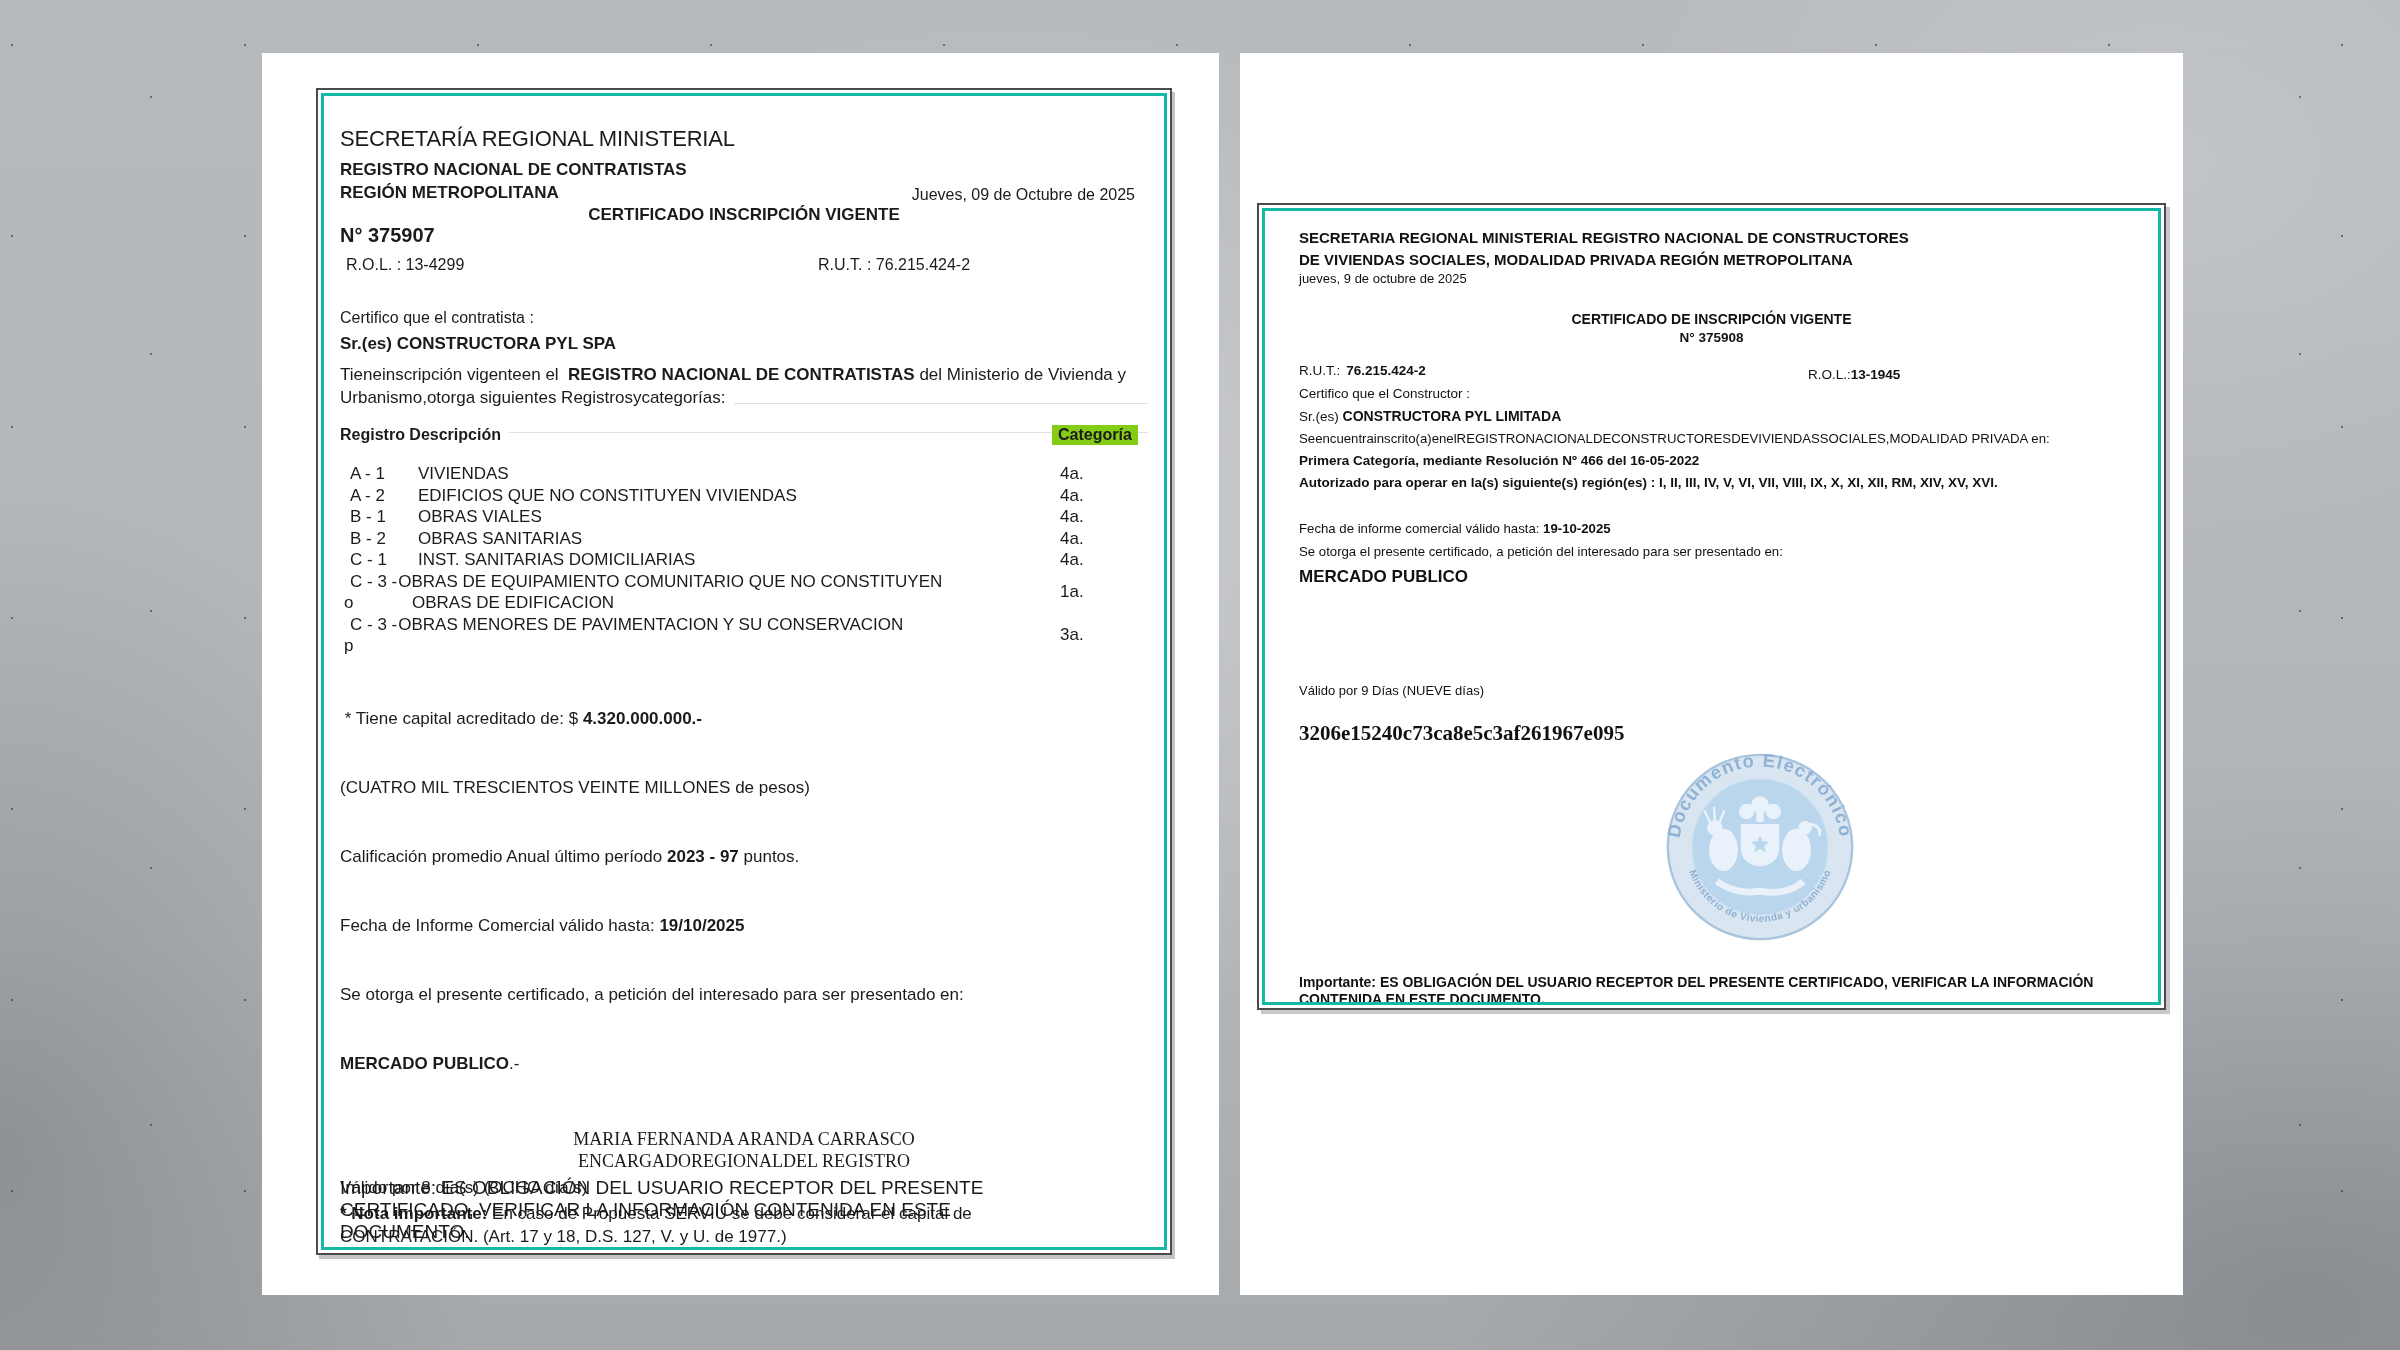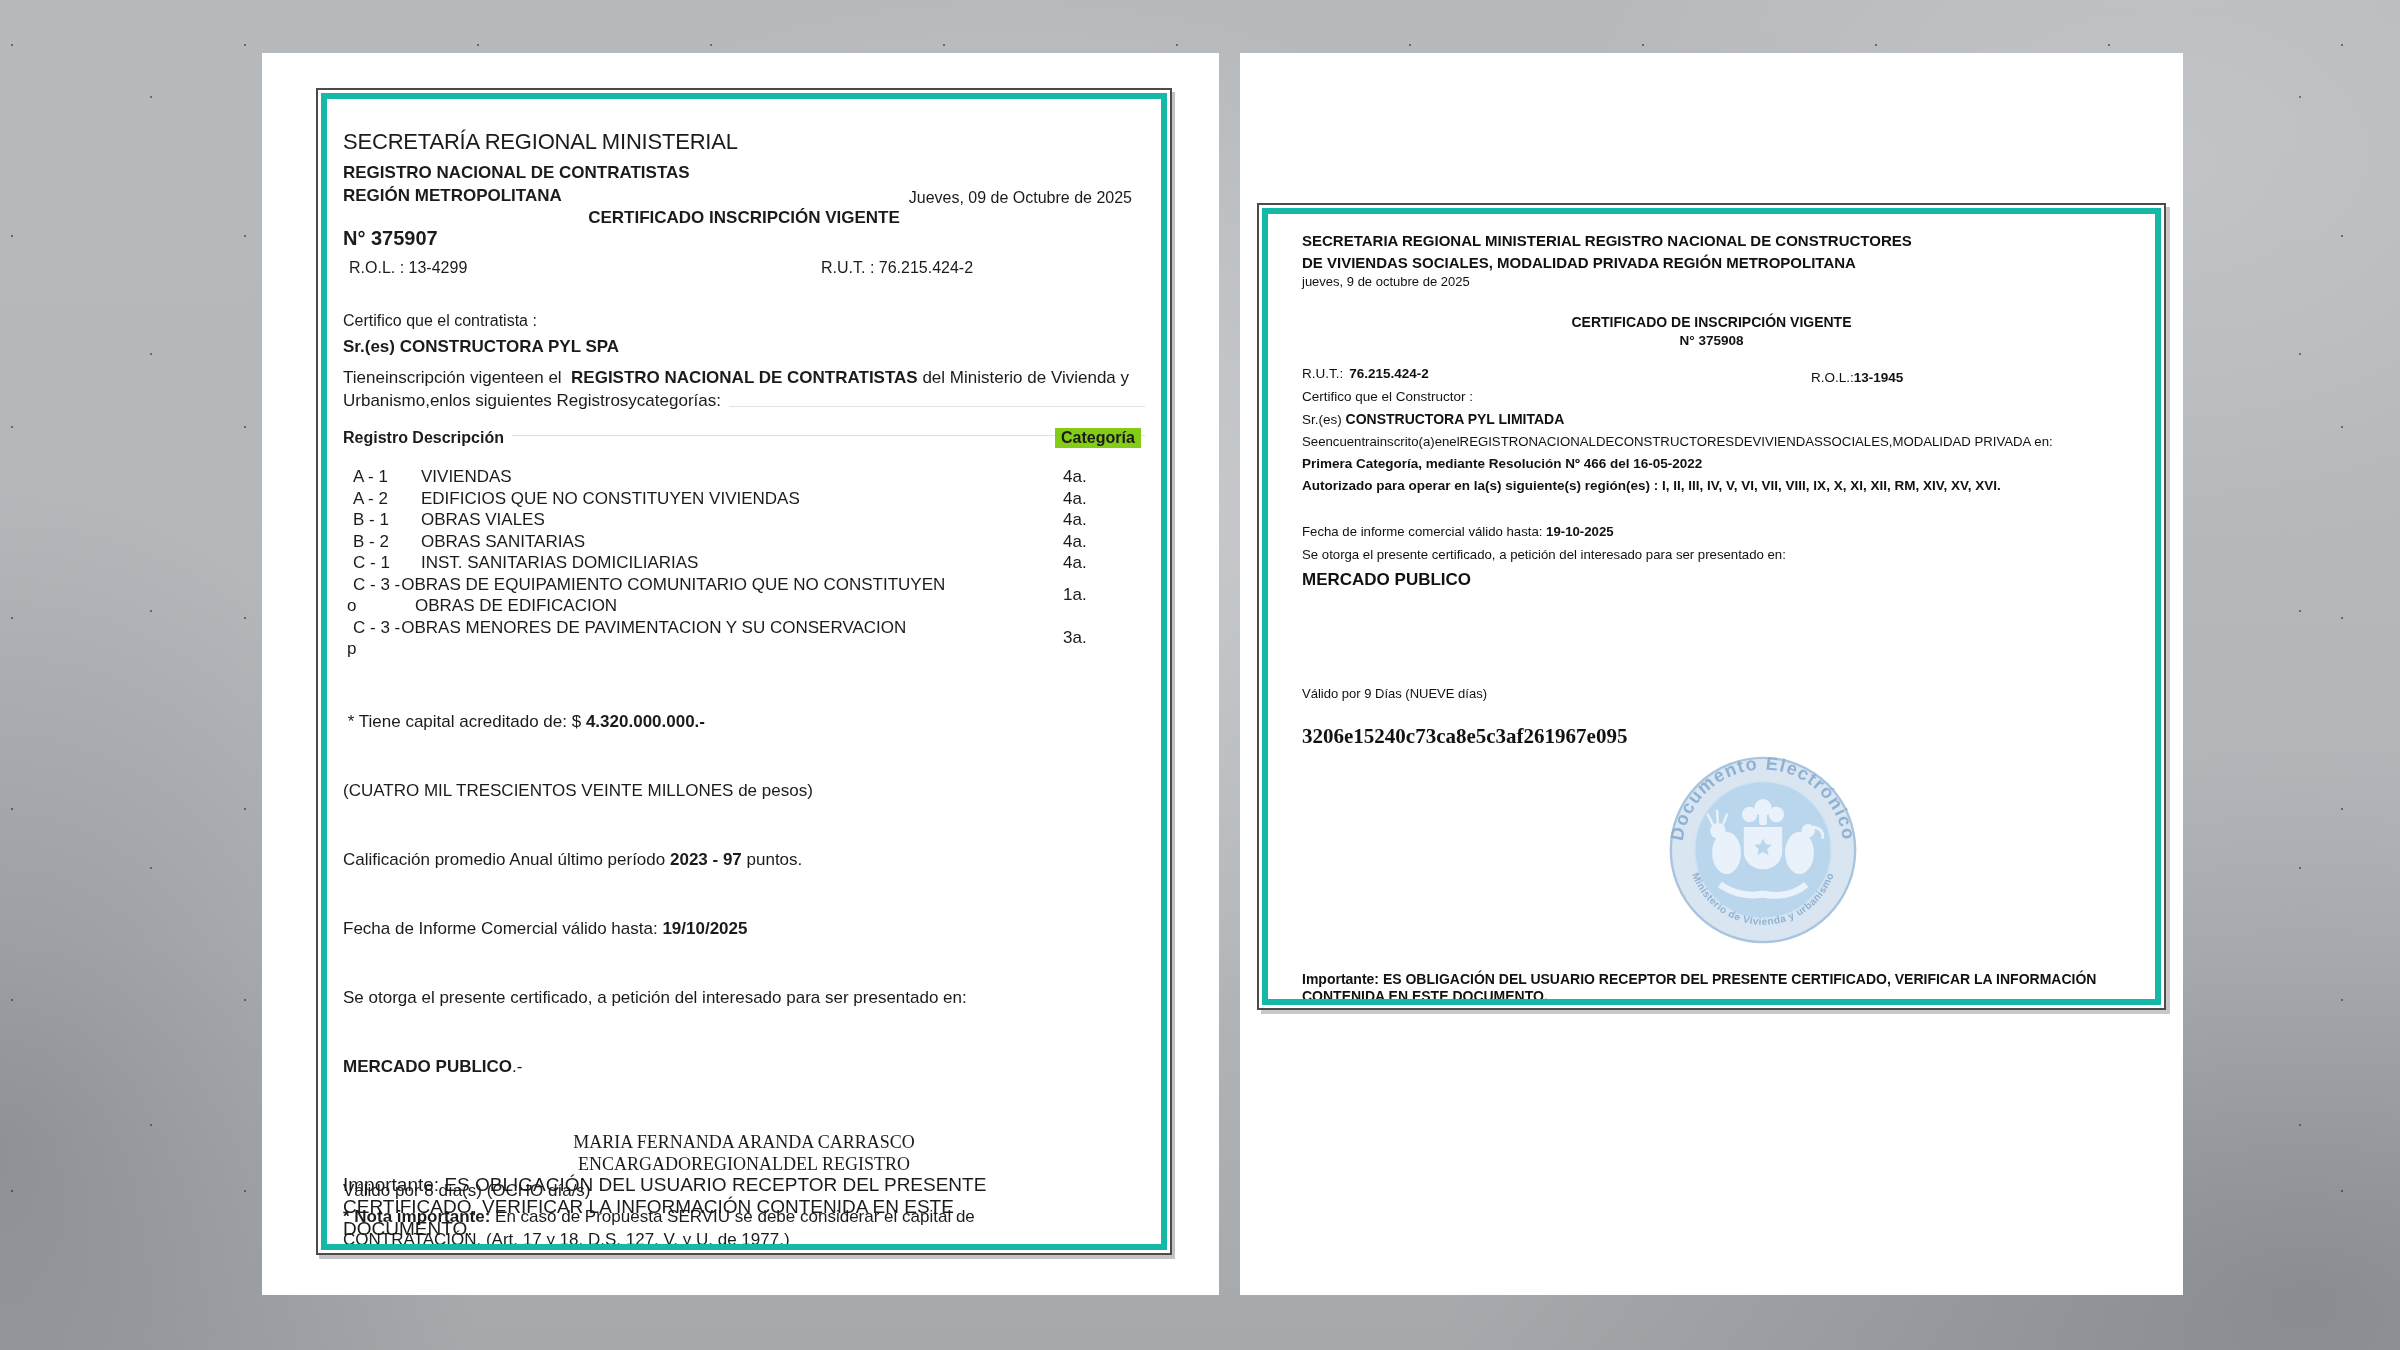--- a/index.html
+++ b/index.html
@@ -18,21 +18,21 @@
       radial-gradient(900px 1200px at 0% 85%, rgba(70,74,80,.30), rgba(0,0,0,0) 55%),
       linear-gradient(180deg,#b7babd 0%,#b3b6b9 70%,#a6a9ac 100%);
     background-size:233px 191px,181px 149px,307px 257px,263px 223px,auto,auto,auto,auto,auto;
     background-repeat:repeat,repeat,repeat,repeat,no-repeat,no-repeat,no-repeat,no-repeat,no-repeat;
   }
   .page{position:absolute;background:#fff;}
   .page-left{left:262px;top:53px;width:957px;height:1242px;}
   .page-right{left:1240px;top:53px;width:943px;height:1242px;}
 
   .frame{position:absolute;border:2px solid #4b4b4b;padding:3px;box-sizing:border-box;background:#fff;}
-  .frame-inner{border:6px solid #14b8a6;width:100%;height:100%;box-sizing:border-box;position:relative;overflow:hidden;}
+  .frame-inner{border:3px solid #14b8a6;width:100%;height:100%;box-sizing:border-box;position:relative;overflow:hidden;}
   .frame-left{left:54px;top:35px;width:856px;height:1167px;box-shadow:3px 4px 0 rgba(135,135,135,.5);}
   .frame-right{left:17px;top:150px;width:909px;height:807px;box-shadow:4px 4px 0 rgba(145,145,145,.5);}
 
   
   .lc{padding:0 16px;position:relative;height:100%;box-sizing:border-box;font-size:17px;}
   .l-org1{margin-top:30px;font-size:22px;letter-spacing:-.2px;line-height:26px;}
   .l-org2{margin-top:8px;font-size:17px;font-weight:bold;line-height:20px;}
   .l-org3row{margin-top:3px;position:relative;line-height:20px;}
   .l-org3{font-size:17px;font-weight:bold;}
   .l-date{position:absolute;right:13px;top:2px;font-size:16px;font-weight:normal;}
@@ -112,21 +112,21 @@
         <div class="l-ids">
           <span>R.O.L. : 13-4299</span>
           <span class="l-rut">R.U.T. : 76.215.424-2</span>
         </div>
 
         <div class="l-certifico">Certifico que el contratista :</div>
         <div class="l-contractor">Sr.(es) CONSTRUCTORA PYL SPA</div>
         <div class="l-intro1"><span>Tieneinscripción vigenteen el  </span><b>REGISTRO NACIONAL DE CONTRATISTAS</b><span> del Ministerio de Vivienda y</span></div>
         <div class="l-intro2">
           <span class="rule"></span>
-          <span class="txt">Urbanismo,enlos siguientes Registrosycategorías:</span>
+          <span class="txt">Urbanismo,otorga siguientes Registrosycategorías:</span>
         </div>
 
         <div class="thead">
           <span class="rule"></span>
           <span class="h1">Registro Descripción</span>
           <span class="h2">Categoría</span>
         </div>
 
         <div class="tbody">
           <div class="trow">

